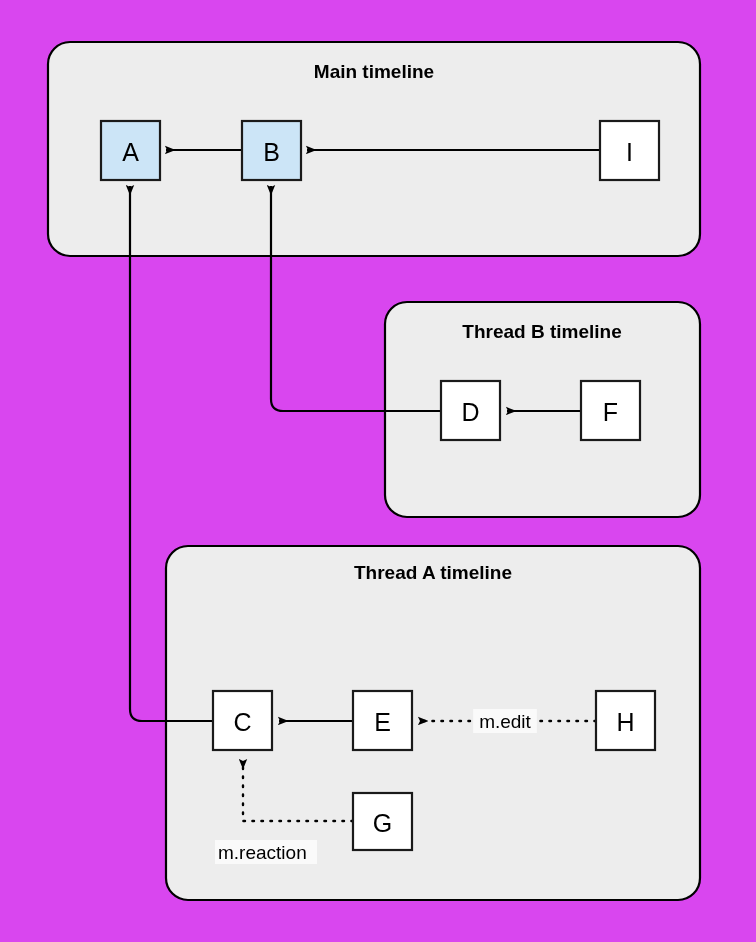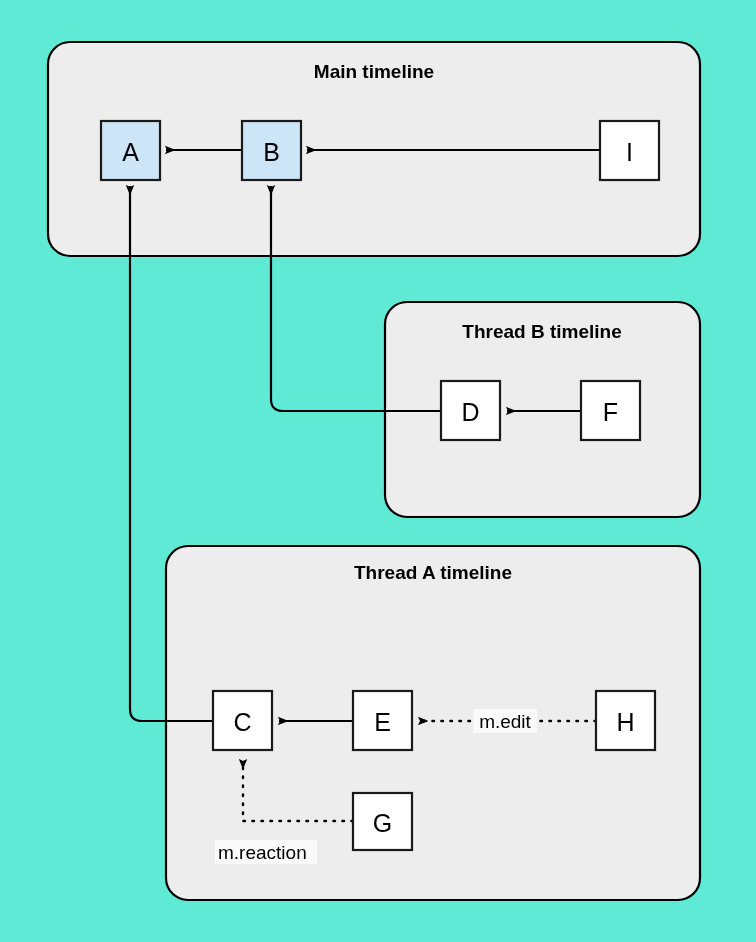--- a/index.html
+++ b/index.html
@@ -4,21 +4,21 @@
 <style>
   html, body {
     margin: 0;
     padding: 0;
     background: #ffffff;
   }
   #canvas {
     position: relative;
     width: 756px;
     height: 942px;
-    background: #5eead4;
+    background: #d946ef;
     font-family: "Liberation Sans", sans-serif;
     overflow: hidden;
   }
   svg#diagram {
     position: absolute;
     left: 0;
     top: 0;
     width: 756px;
     height: 942px;
   }

